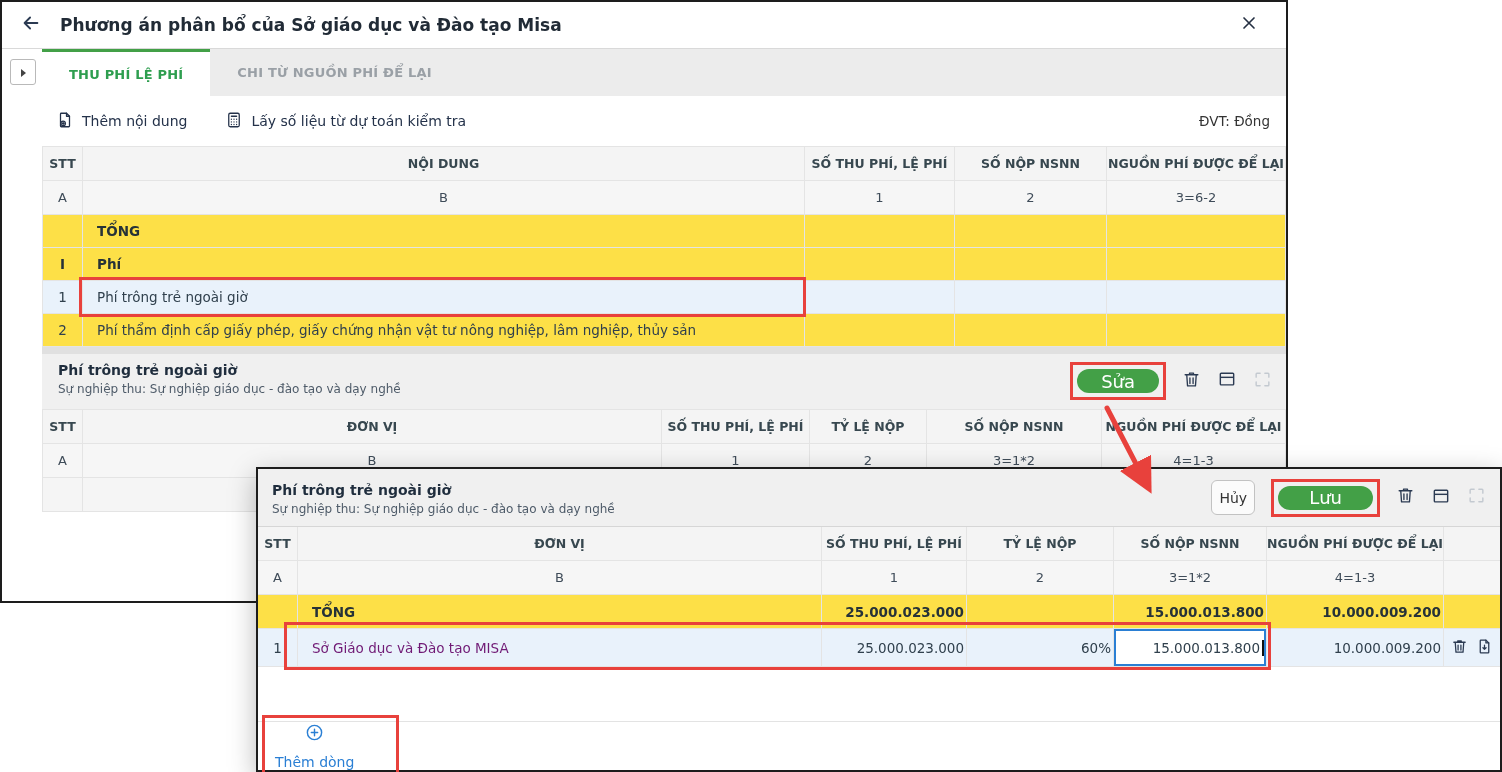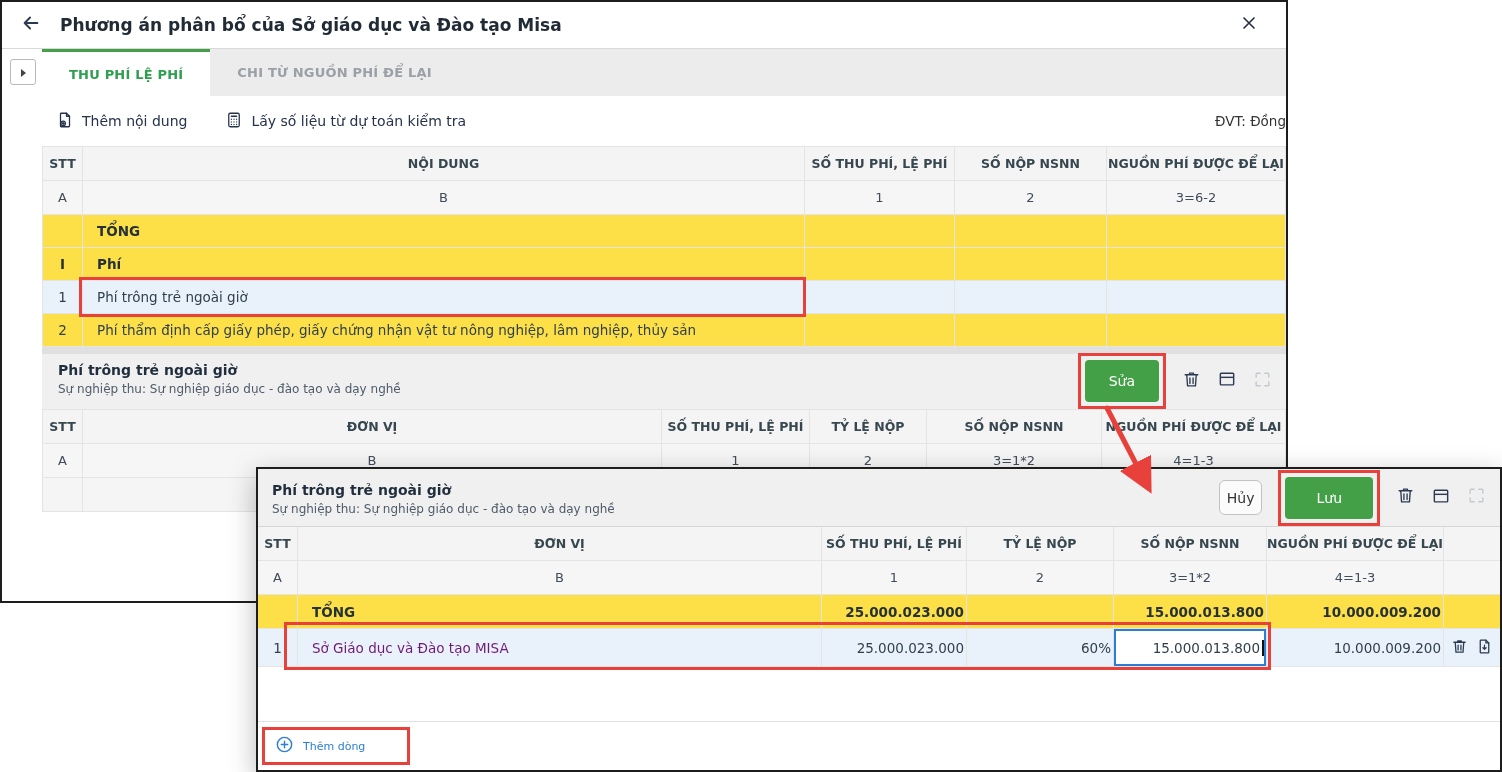--- a/index.html
+++ b/index.html
@@ -27,21 +27,21 @@
   .tab-strip { margin-left:40px; height:47px; background:#ececec; display:flex; }
   .tab { display:flex; align-items:center; padding:0 27px; font-size:13px; font-weight:700;
          letter-spacing:.2px; cursor:pointer; }
   .tab.active { background:#fff; color:#2e9e4f; border-top:3px solid #43a047; }
   .tab.inactive { color:#9aa0a6; }
 
   .toolbar { margin-left:40px; height:50px; display:flex; align-items:center; padding-left:14px;
              background:#fff; }
   .tool-btn { display:flex; align-items:center; gap:8px; font-size:14px; color:#24324a;
               cursor:pointer; margin-right:38px; }
-  .unit-label { margin-left:auto; padding-right:0; font-size:13.5px; color:#333; }
+  .unit-label { margin-left:auto; padding-right:16px; font-size:13.5px; color:#333; }
 
   
   .tbl { margin-left:40px; width:1244px; border-top:1px solid #e4e4e4; border-left:1px solid #e4e4e4; }
   .trow { display:flex; border-bottom:1px solid #e4e4e4; background:#fde047; }
   .trow > div { border-right:1px solid #e4e4e4; display:flex; align-items:center; min-width:0; }
   .h1row { background:#f4f4f4; height:34px; font-size:12.5px; font-weight:600; color:#37474f; }
   .h2row { background:#f6f6f6; height:34px; font-size:13px; color:#3f4c59; }
   .drow  { height:33px; font-size:13.5px; color:#30404d; }
   .cc { justify-content:center; text-align:center; }
   .cl { padding-left:14px; }
@@ -55,22 +55,22 @@
   .gap-strip { margin-left:40px; height:7px; background:#e0e0e0; }
 
   .section-header { margin-left:40px; height:55px; background:#f0f0f0; position:relative;
                     padding:8px 0 0 16px; }
   .sec-title { font-size:14px; font-weight:700; color:#1f2d3d; }
   .sec-sub { font-size:12px; color:#4e5b69; margin-top:4px; }
   .sec-actions { position:absolute; right:14px; top:2px; height:50px; display:flex;
                  align-items:center; gap:16px; }
 
   .red-wrap { border:3px solid #e8413c; padding:4px; display:inline-flex; }
-  .btn-green { background:#43a047; color:#fff; border:none; border-radius:4px; height:42px;
-               padding:0 24px; font-size:14px; font-family:inherit; cursor:pointer; }
+  .btn-green { background:#43a047; color:#fff; border:none; border-radius:15px; height:24px;
+               padding:0 24px; font-size:18px; font-family:inherit; cursor:pointer; }
   .btn-plain { background:#fbfbfb; color:#333; border:1px solid #c2c2c2; border-radius:6px;
                height:35px; padding:0 7px; font-size:14px; font-family:inherit; cursor:pointer; }
   .icon-btn { color:#2b3a52; display:flex; align-items:center; cursor:pointer; }
   .icon-btn.disabled { color:#c3c9d0; }
 
   .dt .c-stt { width:40px; } .dt .c-flex { flex:1; } .dt .c-fee { width:148px; }
   .dt .c-rate { width:117px; } .dt .c-nsnn { width:175px; } .dt .c-ret { width:184px; }
   .grayrow { height:34px; background:#f5f5f5; }
 
   
@@ -86,22 +86,22 @@
   .pt .c-rate { width:147px; } .pt .c-nsnn { width:153px; } .pt .c-ret { width:177px; }
   .pt .c-act { width:56px; border-right:none !important; justify-content:center; gap:8px; }
   .pt .drow { height:34px; }
   .pt .edit-row { height:38px; }
   .editing { background:#fff !important; box-shadow:inset 0 0 0 2px #2a7fd4; font-size:13.5px; }
   .caret { display:inline-block; width:2px; height:16px; background:#111; margin-left:2px; }
 
   .pp-footer { position:absolute; left:0; right:0; bottom:0; height:49px; border-top:1px solid #e3e3e3;
                display:flex; align-items:center; padding-left:4px; background:#fff; }
   .add-row-wrap { border:3px solid #e8413c; padding:5px 42px 5px 10px; display:inline-flex; }
-  .add-row-link { display:flex; align-items:center; gap:9px; color:#2a7fd4; font-size:11px;
-                  cursor:pointer; }
+  .add-row-link { display:flex; align-items:center; gap:9px; color:#2a7fd4; font-size:14px;
+                  cursor:pointer;flex-direction:column; }
 
   
   .anno { position:absolute; border:3px solid #e8413c; z-index:10; pointer-events:none; }
   #arrow-svg { position:absolute; left:0; top:0; width:1502px; height:772px; z-index:11;
                pointer-events:none; }
 </style>
 </head>
 <body>
 
 <div id="canvas">

